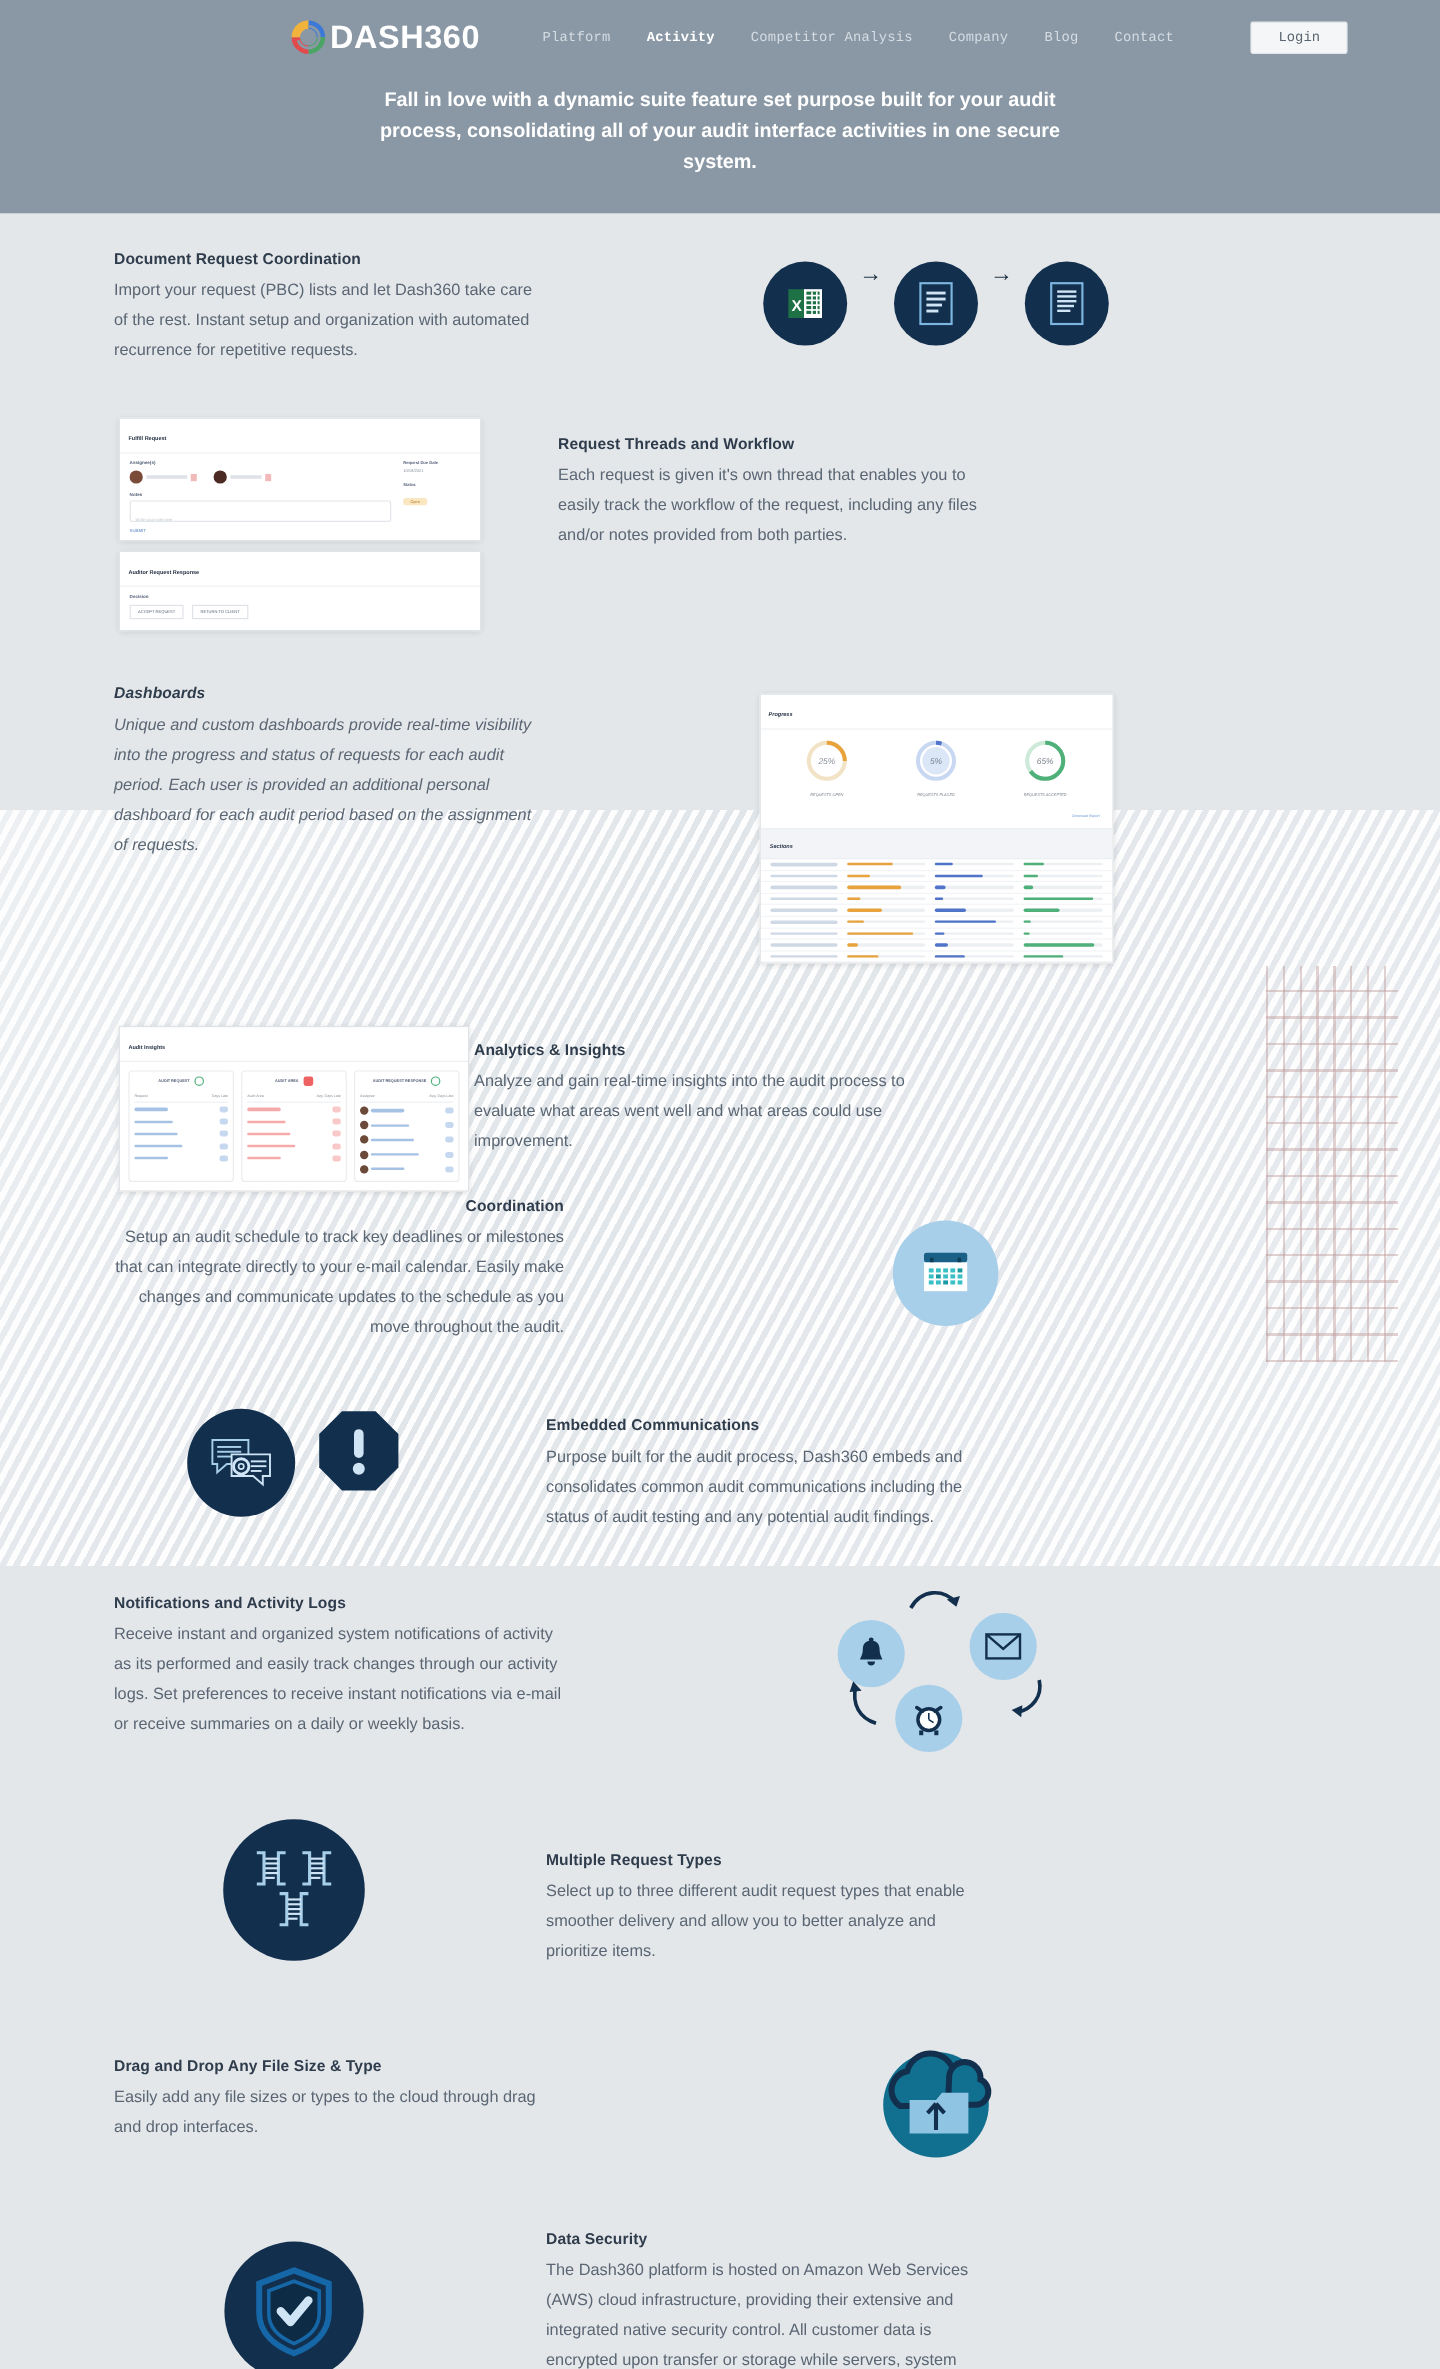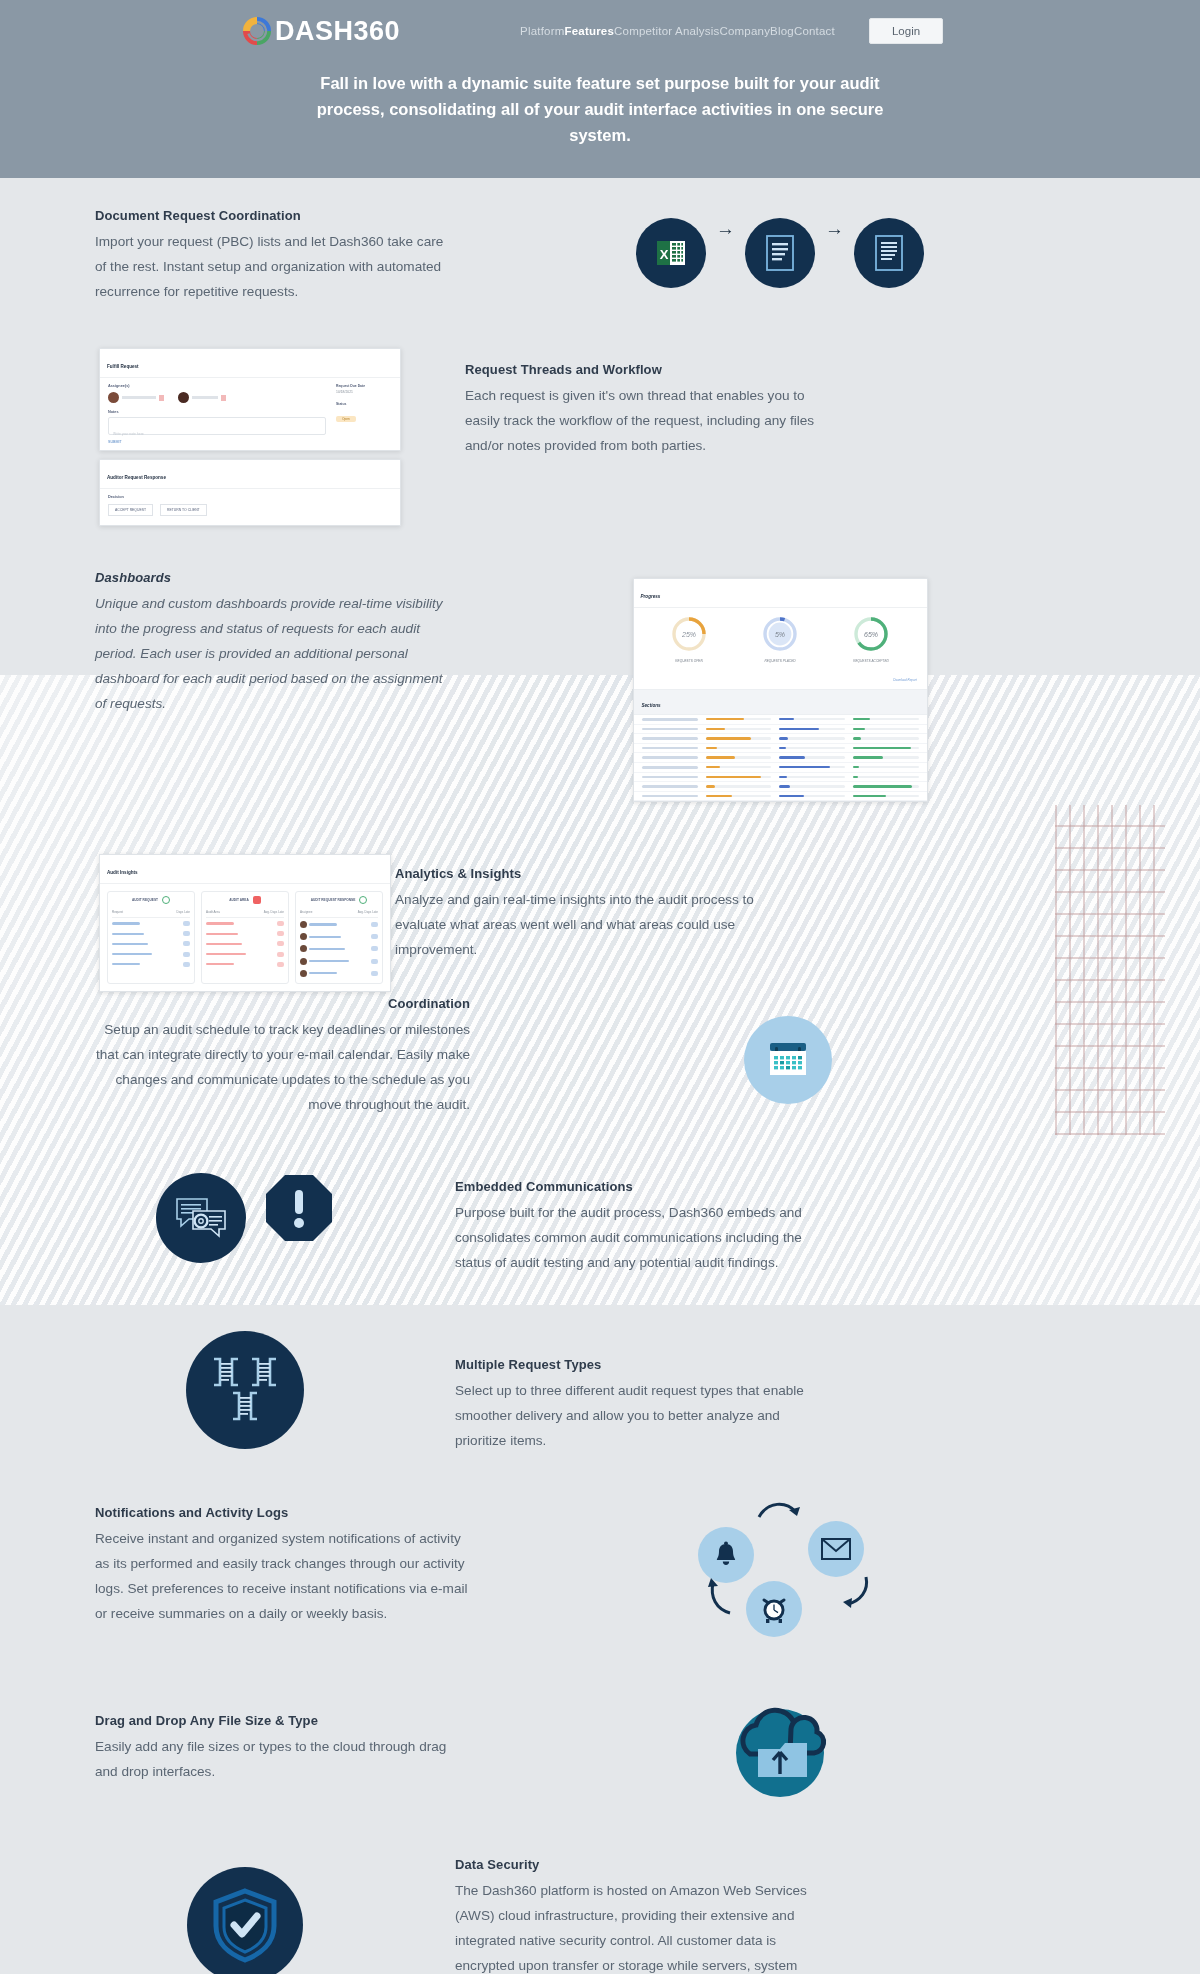--- a/index.html
+++ b/index.html
@@ -27,21 +27,23 @@
   .brand-logo { width: 34px; height: 34px; position: relative; }
   .brand-name {
     color: #ffffff;
     font-size: 27px;
     font-weight: 600;
     letter-spacing: .5px;
   }
   .nav-links {
     display: flex;
     align-items: center;
-    margin-left: 120px;
+    gap: 30px;
+    margin-left: 52px;
+    font-family: Liberation Mono, monospace;
   }
   .nav-link {
     color: #d5dce2;
     font-size: 11.5px;
     letter-spacing: .2px;
     cursor: pointer;
     white-space: nowrap;
   }
   .nav-link.active { color: #ffffff; font-weight: 600; }
   .login-btn {
@@ -150,21 +152,21 @@
             <path d="M3 17 A14 14 0 0 1 17 3 L17 10 A7 7 0 0 0 10 17 Z" fill="#f2b33d"></path>
             <circle cx="17" cy="17" r="5.4" fill="#8a98a5"></circle>
             <path d="M17 8 A9 9 0 1 1 8.4 19.6" fill="none" stroke="#8a98a5" stroke-width="2.4"></path>
           </svg>
         </span>
         <span class="brand-name">DASH360</span>
       </div>
 
       <div class="nav-links">
         <span class="nav-link">Platform</span>
-        <span class="nav-link active">Features</span>
+        <span class="nav-link active">Activity</span>
         <span class="nav-link">Competitor Analysis</span>
         <span class="nav-link">Company</span>
         <span class="nav-link">Blog</span>
         <span class="nav-link">Contact</span>
         <button class="login-btn">Login</button>
       </div>
     </nav>
 
     <p class="hero-text">Fall in love with a dynamic suite feature set purpose built for your audit process, consolidating all of your audit interface activities in one secure system.</p>
   </header>
@@ -691,20 +693,66 @@
               <circle cx="35" cy="50" r="5" fill="#cfe4f5"></circle>
             </svg>
           </span>
         </div>
         <div class="txtcol" style="margin-left:60px;padding-top:20px;">
           <div class="h3">Embedded Communications</div>
           <div class="p">Purpose built for the audit process, Dash360 embeds and consolidates common audit communications including the status of audit testing and any potential audit findings.</div>
         </div>
       </section>
 
+      <section class="row" style="margin-top:48px;">
+        <div class="txtcol wide" style="padding-top:4px;">
+          <div class="h3">Notifications and Activity Logs</div>
+          <div class="p">Receive instant and organized system notifications of activity as its performed and easily track changes through our activity logs. Set preferences to receive instant notifications via e-mail or receive summaries on a daily or weekly basis.</div>
+        </div>
+        <div class="artcol" style="flex:1;padding-top:6px;">
+          <div style="position:relative;width:180px;height:130px;">
+            <span class="circ lightblue" style="width:56px;height:56px;position:absolute;left:0;top:20px;">
+              <svg width="30" height="30" viewBox="0 0 30 30">
+                <path d="M15 4 c4.6 0 7 3.2 7 7.4 0 5.4 2.2 7 2.2 8.6 h-18.4 c0-1.6 2.2-3.2 2.2-8.6 0-4.2 2.4-7.4 7-7.4z" fill="#12304e"></path>
+                <rect x="13" y="1.6" width="4" height="3.6" rx="2" fill="#12304e"></rect>
+                <path d="M11.8 21.6 h6.4 c0 2-1.4 3.4-3.2 3.4 s-3.2-1.4-3.2-3.4z" fill="#12304e"></path>
+              </svg>
+            </span>
+            <span class="circ lightblue" style="width:56px;height:56px;position:absolute;right:14px;top:14px;">
+              <svg width="32" height="26" viewBox="0 0 32 26">
+                <rect x="2" y="3" width="28" height="20" fill="none" stroke="#12304e" stroke-width="2"></rect>
+                <path d="M2 3 L16 15 L30 3" fill="none" stroke="#12304e" stroke-width="2"></path>
+              </svg>
+            </span>
+            <span class="circ lightblue" style="width:56px;height:56px;position:absolute;left:48px;bottom:0;">
+              <svg width="32" height="32" viewBox="0 0 32 32">
+                <circle cx="16" cy="17" r="10.5" fill="#12304e"></circle>
+                <circle cx="16" cy="17" r="7.6" fill="#ffffff"></circle>
+                <path d="M16 17 L16 11.5 M16 17 L20 19.6" stroke="#12304e" stroke-width="1.3" fill="none"></path>
+                <path d="M6 7 l4.6 3 M26 7 l-4.6 3" stroke="#12304e" stroke-width="3" stroke-linecap="round"></path>
+                <rect x="8" y="26" width="3.4" height="4" fill="#12304e"></rect>
+                <rect x="20.6" y="26" width="3.4" height="4" fill="#12304e"></rect>
+              </svg>
+            </span>
+            <svg style="position:absolute;left:58px;top:-8px;" width="46" height="26" viewBox="0 0 46 26">
+              <path d="M3 18 C12 2, 30 2, 40 13" fill="none" stroke="#12304e" stroke-width="3"></path>
+              <polygon points="41,17 44,8 33,11" fill="#12304e"></polygon>
+            </svg>
+            <svg style="position:absolute;right:6px;bottom:26px;" width="34" height="36" viewBox="0 0 34 36">
+              <path d="M28 2 C31 16, 22 26, 10 29" fill="none" stroke="#12304e" stroke-width="3"></path>
+              <polygon points="5,27 13,33 14,23" fill="#12304e"></polygon>
+            </svg>
+            <svg style="position:absolute;left:8px;bottom:22px;" width="34" height="38" viewBox="0 0 34 38">
+              <path d="M24 36 C10 32, 4 20, 7 6" fill="none" stroke="#12304e" stroke-width="3"></path>
+              <polygon points="2,10 12,9 5,1" fill="#12304e"></polygon>
+            </svg>
+          </div>
+        </div>
+      </section>
+
       <section class="row" style="margin-top:56px;">
         <div class="artcol" style="width:300px;justify-content:center;">
           <span class="circ navy" style="width:118px;height:118px;">
             <svg width="86" height="86" viewBox="0 0 86 86">
               <g stroke="#a8cfe9" stroke-width="2.6" fill="none">
                 <path d="M12 12 h6 v26 h-6"></path>
                   <path d="M36 12 h-6 v26 h6"></path>
                 <path d="M50 12 h6 v26 h-6"></path>
                   <path d="M74 12 h-6 v26 h6"></path>
                 <path d="M31 46 h6 v26 h-6"></path>
@@ -729,66 +777,20 @@
               </g>
             </svg>
           </span>
         </div>
         <div class="txtcol" style="margin-left:60px;padding-top:26px;">
           <div class="h3">Multiple Request Types</div>
           <div class="p">Select up to three different audit request types that enable smoother delivery and allow you to better analyze and prioritize items.</div>
         </div>
       </section>
 
-      <section class="row" style="margin-top:48px;">
-        <div class="txtcol wide" style="padding-top:4px;">
-          <div class="h3">Notifications and Activity Logs</div>
-          <div class="p">Receive instant and organized system notifications of activity as its performed and easily track changes through our activity logs. Set preferences to receive instant notifications via e-mail or receive summaries on a daily or weekly basis.</div>
-        </div>
-        <div class="artcol" style="flex:1;padding-top:6px;">
-          <div style="position:relative;width:180px;height:130px;">
-            <span class="circ lightblue" style="width:56px;height:56px;position:absolute;left:0;top:20px;">
-              <svg width="30" height="30" viewBox="0 0 30 30">
-                <path d="M15 4 c4.6 0 7 3.2 7 7.4 0 5.4 2.2 7 2.2 8.6 h-18.4 c0-1.6 2.2-3.2 2.2-8.6 0-4.2 2.4-7.4 7-7.4z" fill="#12304e"></path>
-                <rect x="13" y="1.6" width="4" height="3.6" rx="2" fill="#12304e"></rect>
-                <path d="M11.8 21.6 h6.4 c0 2-1.4 3.4-3.2 3.4 s-3.2-1.4-3.2-3.4z" fill="#12304e"></path>
-              </svg>
-            </span>
-            <span class="circ lightblue" style="width:56px;height:56px;position:absolute;right:14px;top:14px;">
-              <svg width="32" height="26" viewBox="0 0 32 26">
-                <rect x="2" y="3" width="28" height="20" fill="none" stroke="#12304e" stroke-width="2"></rect>
-                <path d="M2 3 L16 15 L30 3" fill="none" stroke="#12304e" stroke-width="2"></path>
-              </svg>
-            </span>
-            <span class="circ lightblue" style="width:56px;height:56px;position:absolute;left:48px;bottom:0;">
-              <svg width="32" height="32" viewBox="0 0 32 32">
-                <circle cx="16" cy="17" r="10.5" fill="#12304e"></circle>
-                <circle cx="16" cy="17" r="7.6" fill="#ffffff"></circle>
-                <path d="M16 17 L16 11.5 M16 17 L20 19.6" stroke="#12304e" stroke-width="1.3" fill="none"></path>
-                <path d="M6 7 l4.6 3 M26 7 l-4.6 3" stroke="#12304e" stroke-width="3" stroke-linecap="round"></path>
-                <rect x="8" y="26" width="3.4" height="4" fill="#12304e"></rect>
-                <rect x="20.6" y="26" width="3.4" height="4" fill="#12304e"></rect>
-              </svg>
-            </span>
-            <svg style="position:absolute;left:58px;top:-8px;" width="46" height="26" viewBox="0 0 46 26">
-              <path d="M3 18 C12 2, 30 2, 40 13" fill="none" stroke="#12304e" stroke-width="3"></path>
-              <polygon points="41,17 44,8 33,11" fill="#12304e"></polygon>
-            </svg>
-            <svg style="position:absolute;right:6px;bottom:26px;" width="34" height="36" viewBox="0 0 34 36">
-              <path d="M28 2 C31 16, 22 26, 10 29" fill="none" stroke="#12304e" stroke-width="3"></path>
-              <polygon points="5,27 13,33 14,23" fill="#12304e"></polygon>
-            </svg>
-            <svg style="position:absolute;left:8px;bottom:22px;" width="34" height="38" viewBox="0 0 34 38">
-              <path d="M24 36 C10 32, 4 20, 7 6" fill="none" stroke="#12304e" stroke-width="3"></path>
-              <polygon points="2,10 12,9 5,1" fill="#12304e"></polygon>
-            </svg>
-          </div>
-        </div>
-      </section>
-
       <section class="row" style="margin-top:54px;">
         <div class="txtcol" style="padding-top:22px;">
           <div class="h3">Drag and Drop Any File Size &amp; Type</div>
           <div class="p">Easily add any file sizes or types to the cloud through drag and drop interfaces.</div>
         </div>
         <div class="artcol" style="flex:1;">
           <span style="position:relative;display:block;width:110px;height:110px;">
             <svg width="110" height="110" viewBox="0 0 110 110">
               <circle cx="55" cy="62" r="44" fill="#11708f"></circle>
               <path d="M25 63 a16 16 0 0 1 6 -29 a20 20 0 0 1 38 -2 a15 15 0 0 1 2 31 z" fill="#11708f" stroke="#12304e" stroke-width="5"></path>

